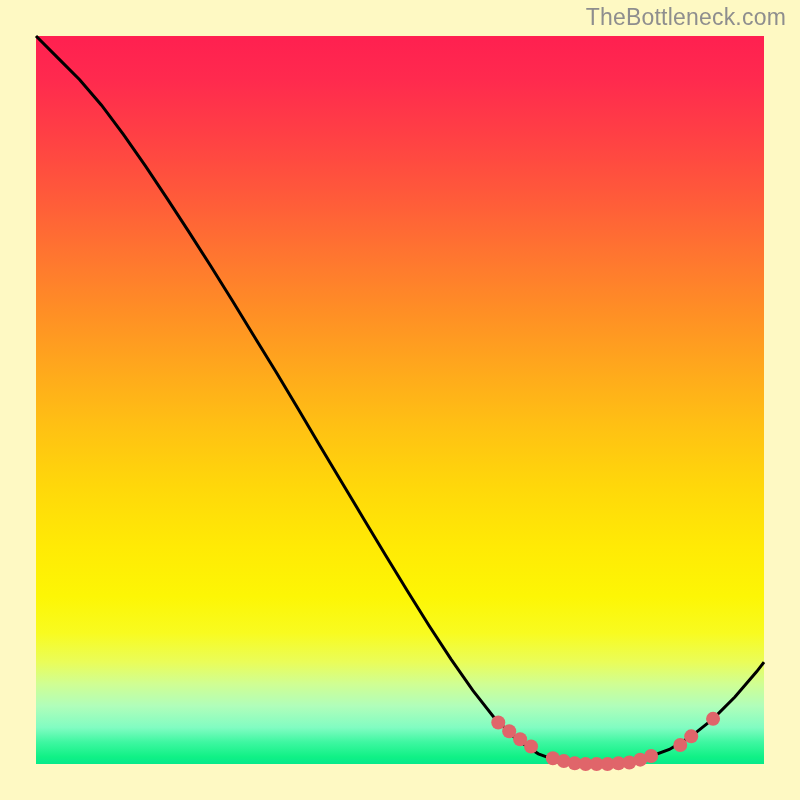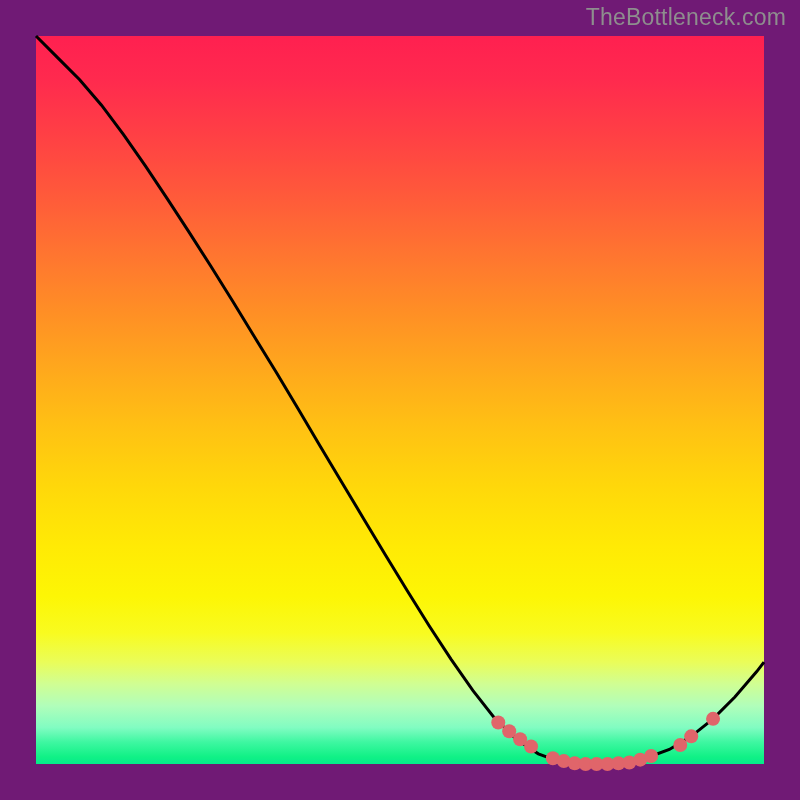--- a/index.html
+++ b/index.html
@@ -10,21 +10,21 @@
     background: #000;
     overflow: hidden;
     font-family: Arial, Helvetica, sans-serif;
   }
   .frame {
     position: absolute;
     top: 0;
     left: 0;
     width: 800px;
     height: 800px;
-    background: #701a75;
+    background: #fef9c3;
   }
   .watermark {
     position: absolute;
     top: 4px;
     right: 14px;
     font-size: 23px;
     color: #8e8e8e;
     font-weight: 400;
     letter-spacing: 0.2px;
     user-select: none;

